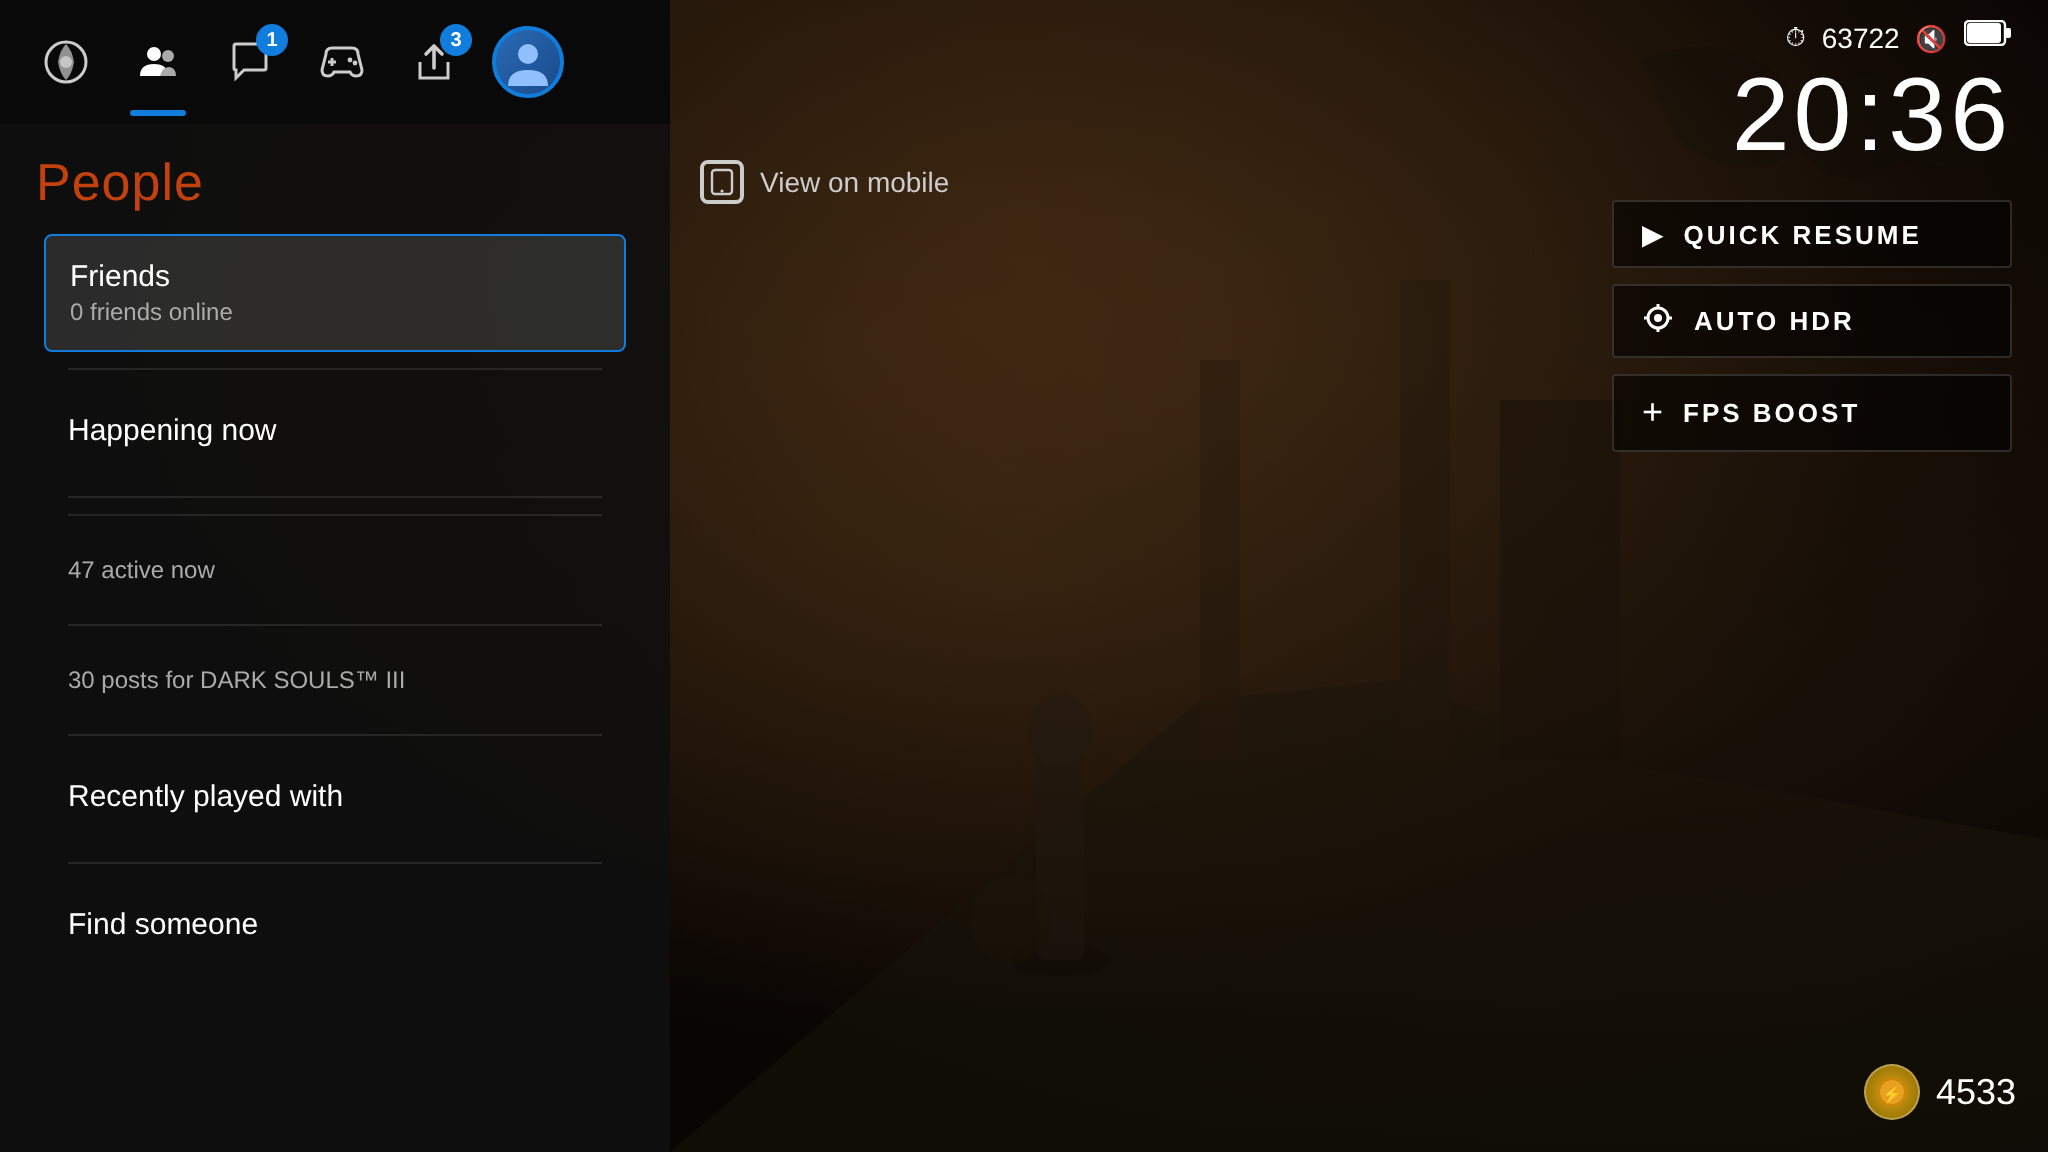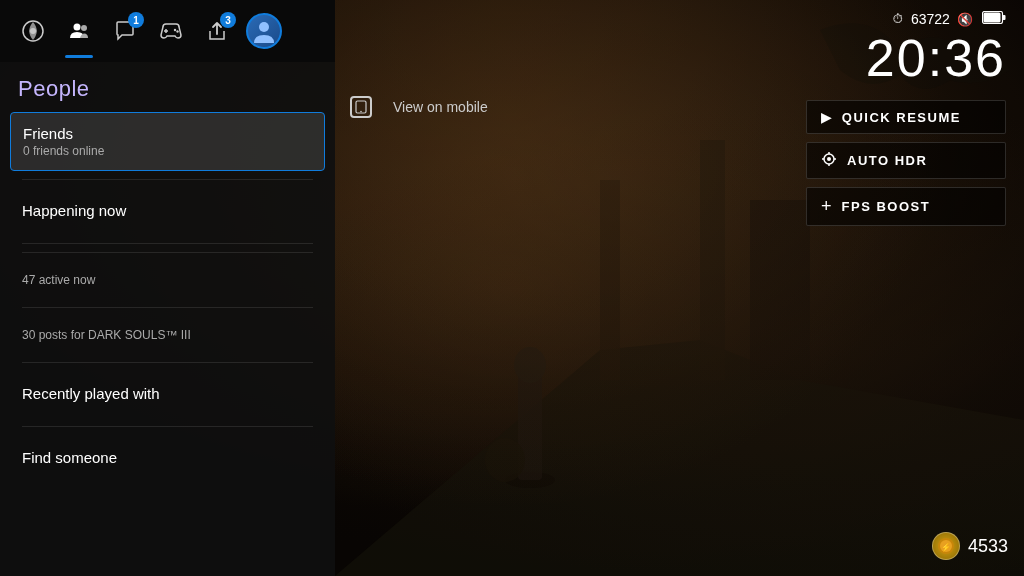--- a/index.html
+++ b/index.html
@@ -111,31 +111,31 @@
       display: flex;
       align-items: center;
       justify-content: center;
       overflow: hidden;
       border: 2px solid #107cdc;
     }
 
     
     #people-title {
       padding: 14px 18px 10px 18px;
-      font-size: 22px;
+      font-size: 26px;
       font-weight: 300;
-      color: #c4b5fd;
+      color: #c2410c;
       letter-spacing: 0.5px;
     }
 
     
     #menu-list {
       flex: 1;
       overflow-y: auto;
-      padding: 0 10px;
+      padding: 0 22px;
     }
 
     .menu-item {
       padding: 12px 12px;
       border-radius: 4px;
       cursor: pointer;
       margin-bottom: 2px;
     }
 
     .menu-item.selected {
@@ -229,25 +229,25 @@
       color: #ffffff;
       font-size: 13px;
       font-weight: 600;
       letter-spacing: 1.5px;
       text-transform: uppercase;
     }
 
     
     #view-mobile {
       position: absolute;
-      top: 96px;
+      top: 80px;
       left: 350px;
       display: flex;
       align-items: center;
-      gap: 21px;
+      gap: 8px;
       color: #cccccc;
       font-size: 14px;
       cursor: pointer;
       z-index: 10;
     }
 
     .mobile-icon {
       width: 22px;
       height: 22px;
       border: 2px solid #cccccc;

